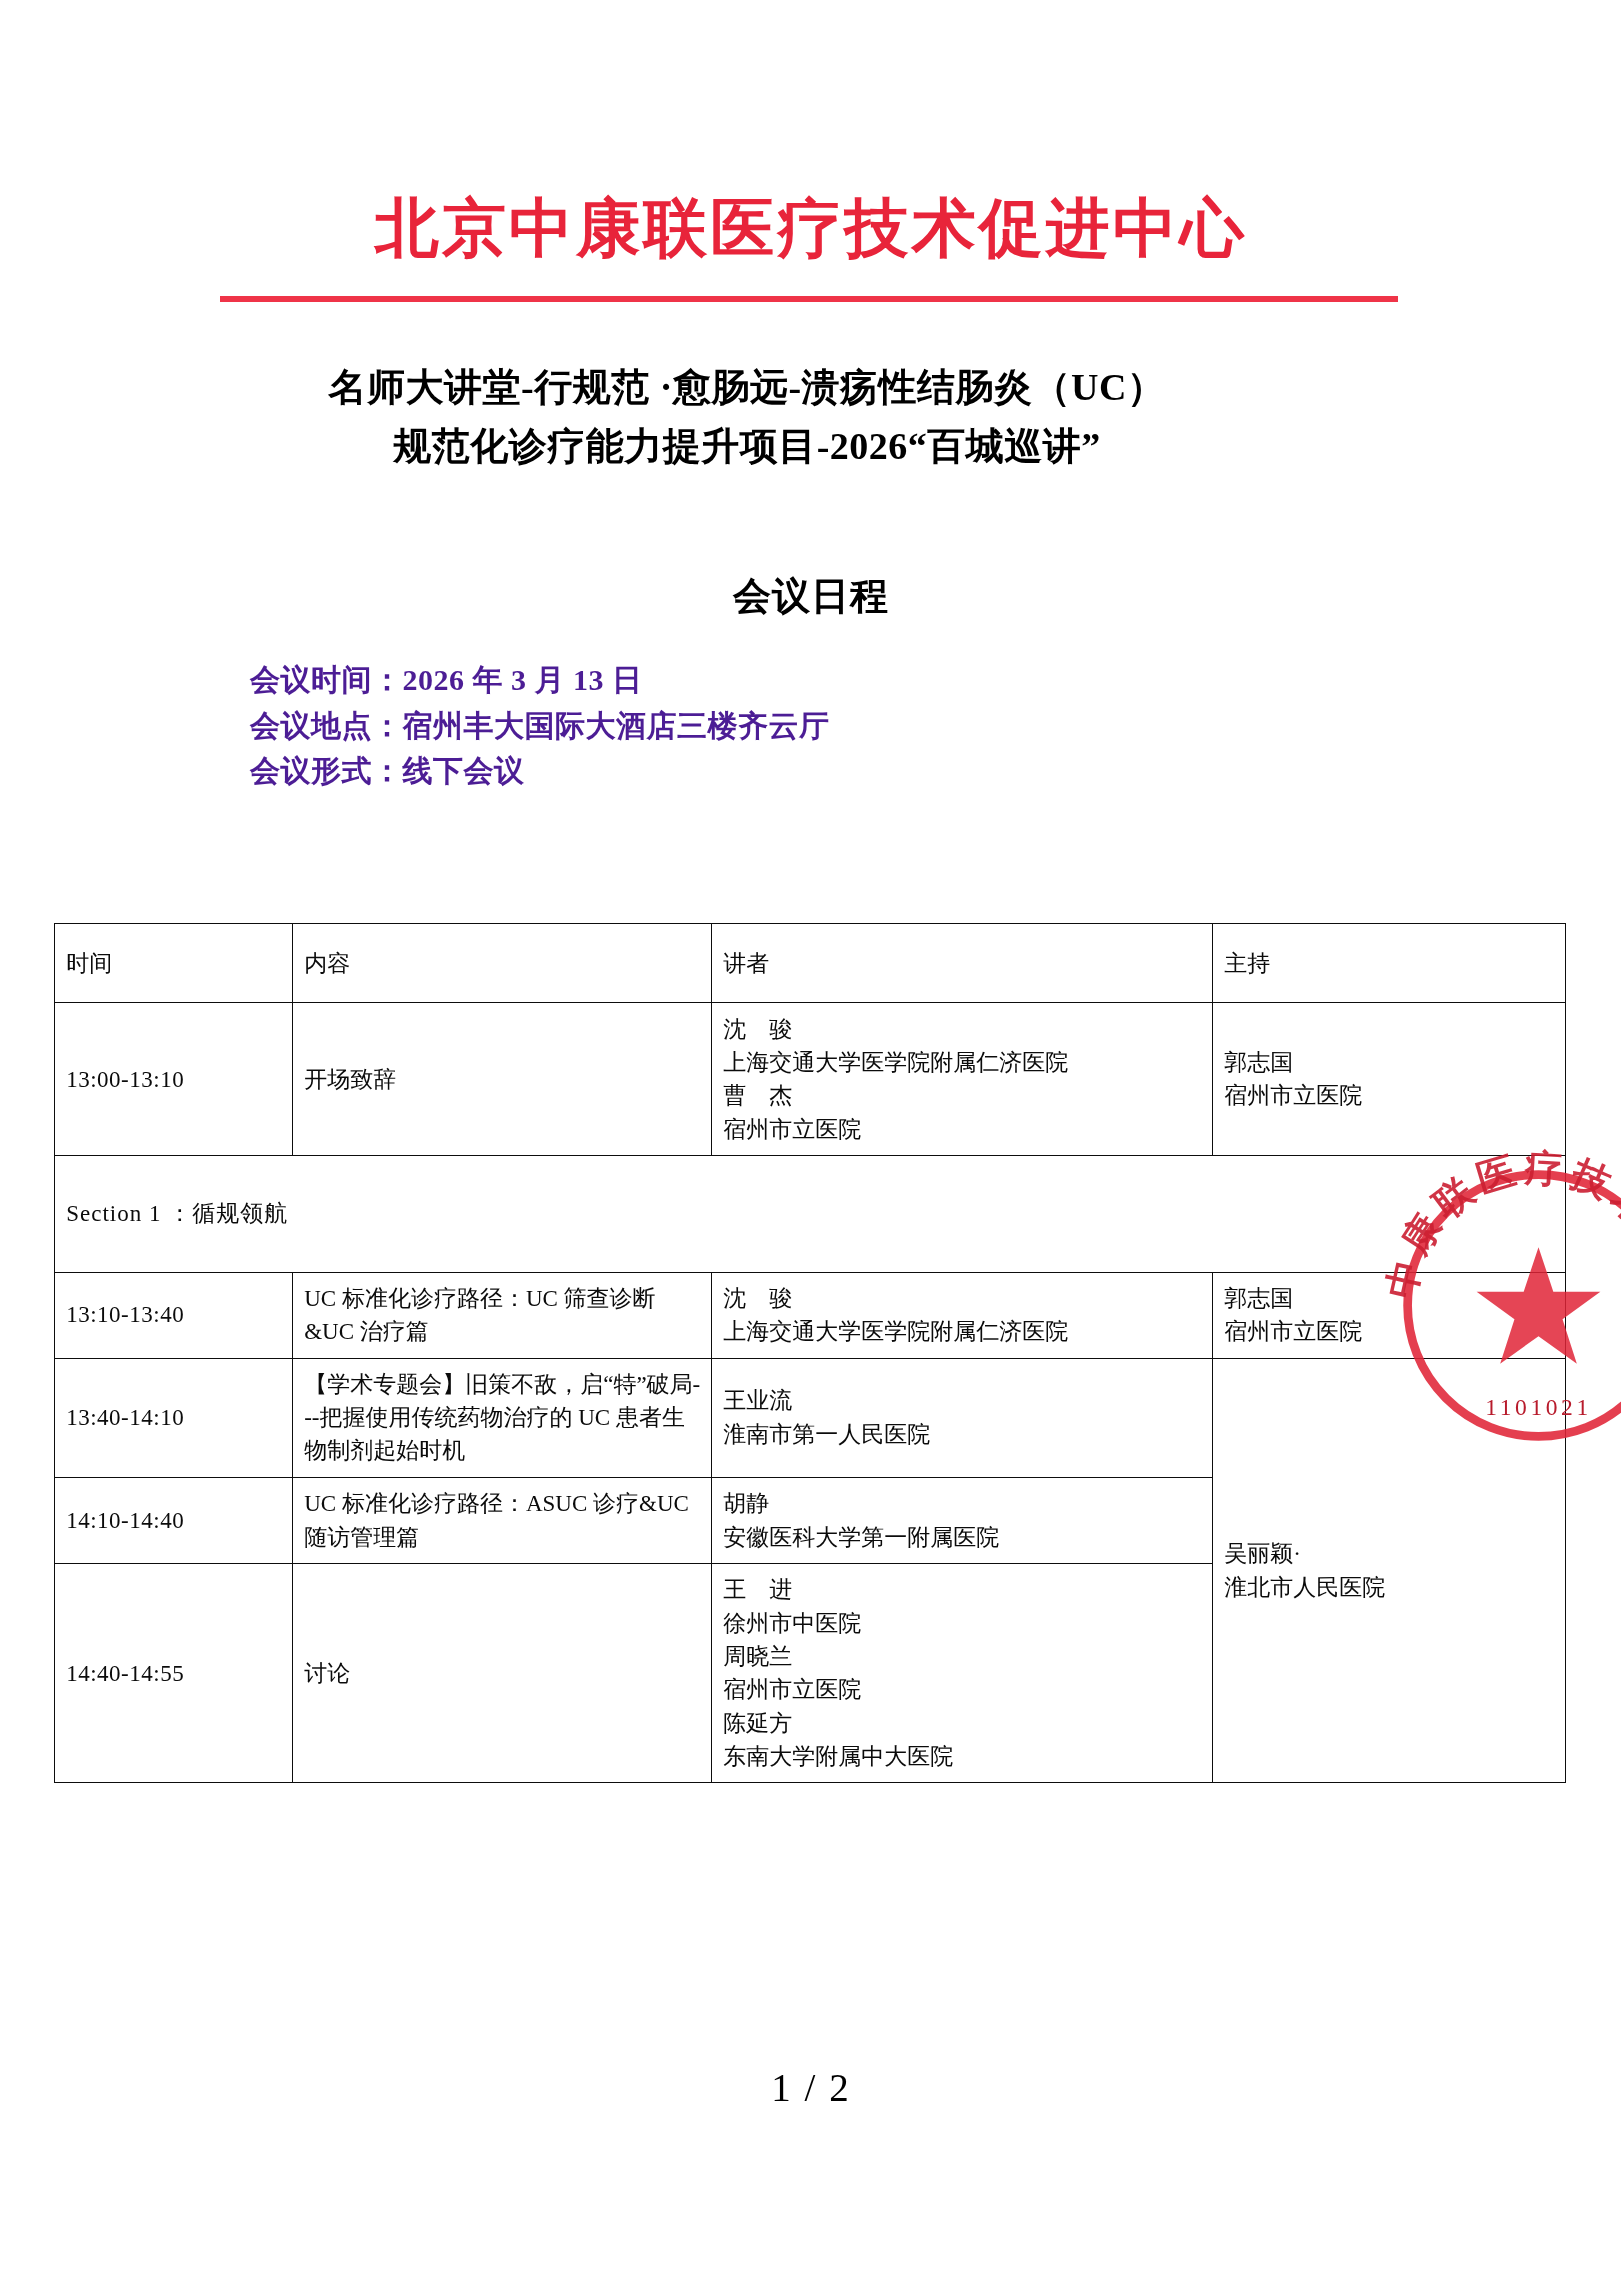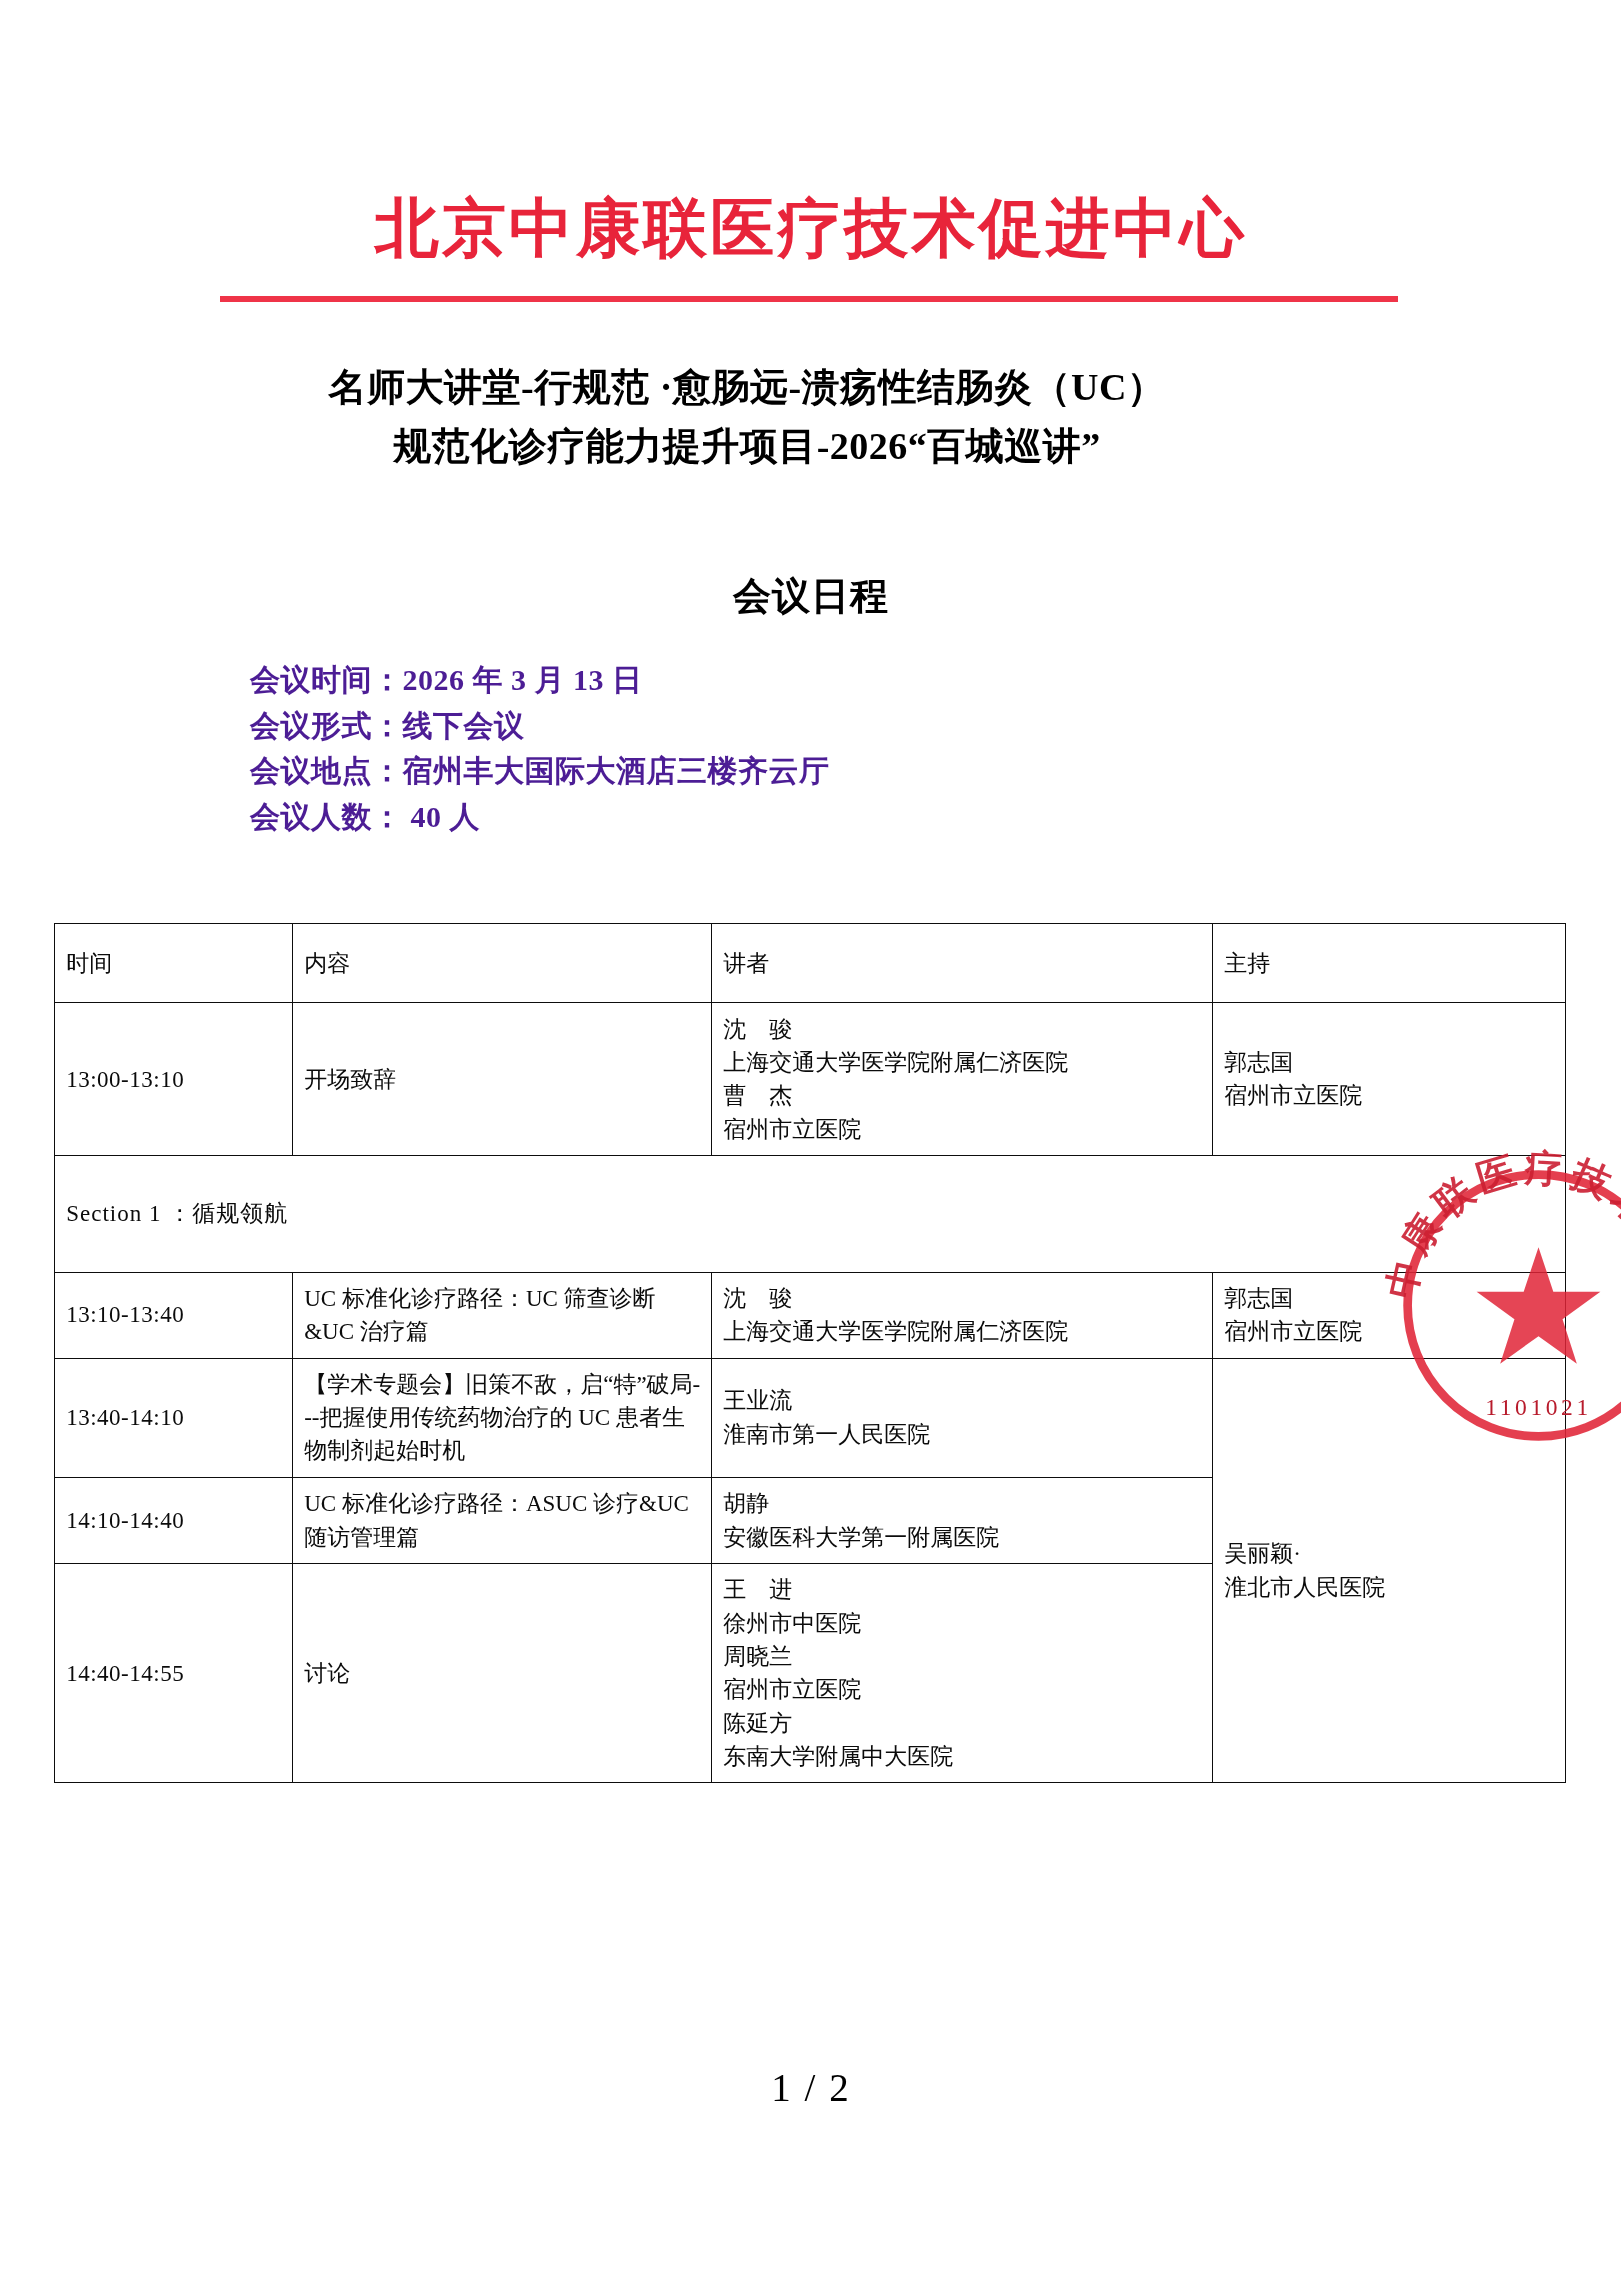--- a/index.html
+++ b/index.html
@@ -165,23 +165,22 @@
   </div>
 
   <div class="doc-title">
     <div class="doc-title-line">名师大讲堂-行规范 ·愈肠远-溃疡性结肠炎（UC）</div>
     <div class="doc-title-line">规范化诊疗能力提升项目-2026“百城巡讲”</div>
   </div>
   <div class="doc-subtitle">会议日程</div>
 
   <div class="meta">
     <div class="meta-line">会议时间：2026 年 3 月 13 日</div>
+    <div class="meta-line">会议地点：宿州丰大国际大酒店三楼齐云厅</div>
     <div class="meta-line">会议形式：线下会议</div>
-    <div class="meta-line">会议地点：宿州丰大国际大酒店三楼齐云厅</div>
-    <div class="meta-line">会议人数： 40 人</div>
   </div>
 
   <div class="agenda-wrap">
     <table class="agenda">
       <colgroup>
         <col class="c-time">
           <col class="c-content">
           <col class="c-speaker">
           <col class="c-chair">
       </colgroup>

